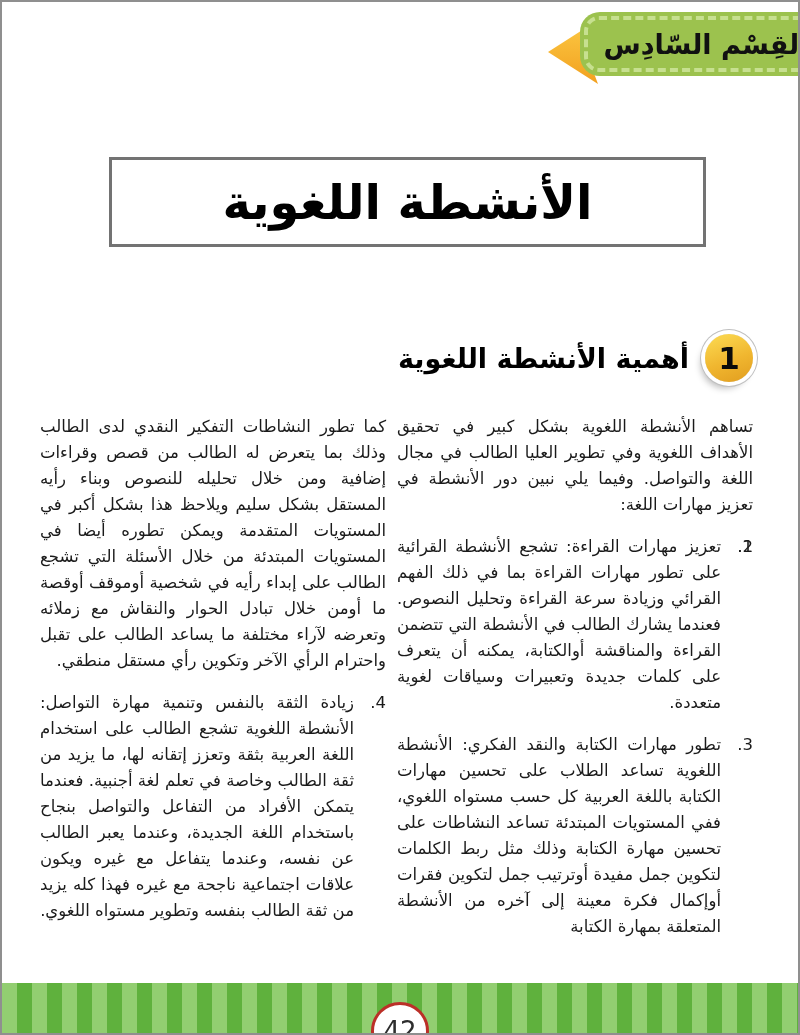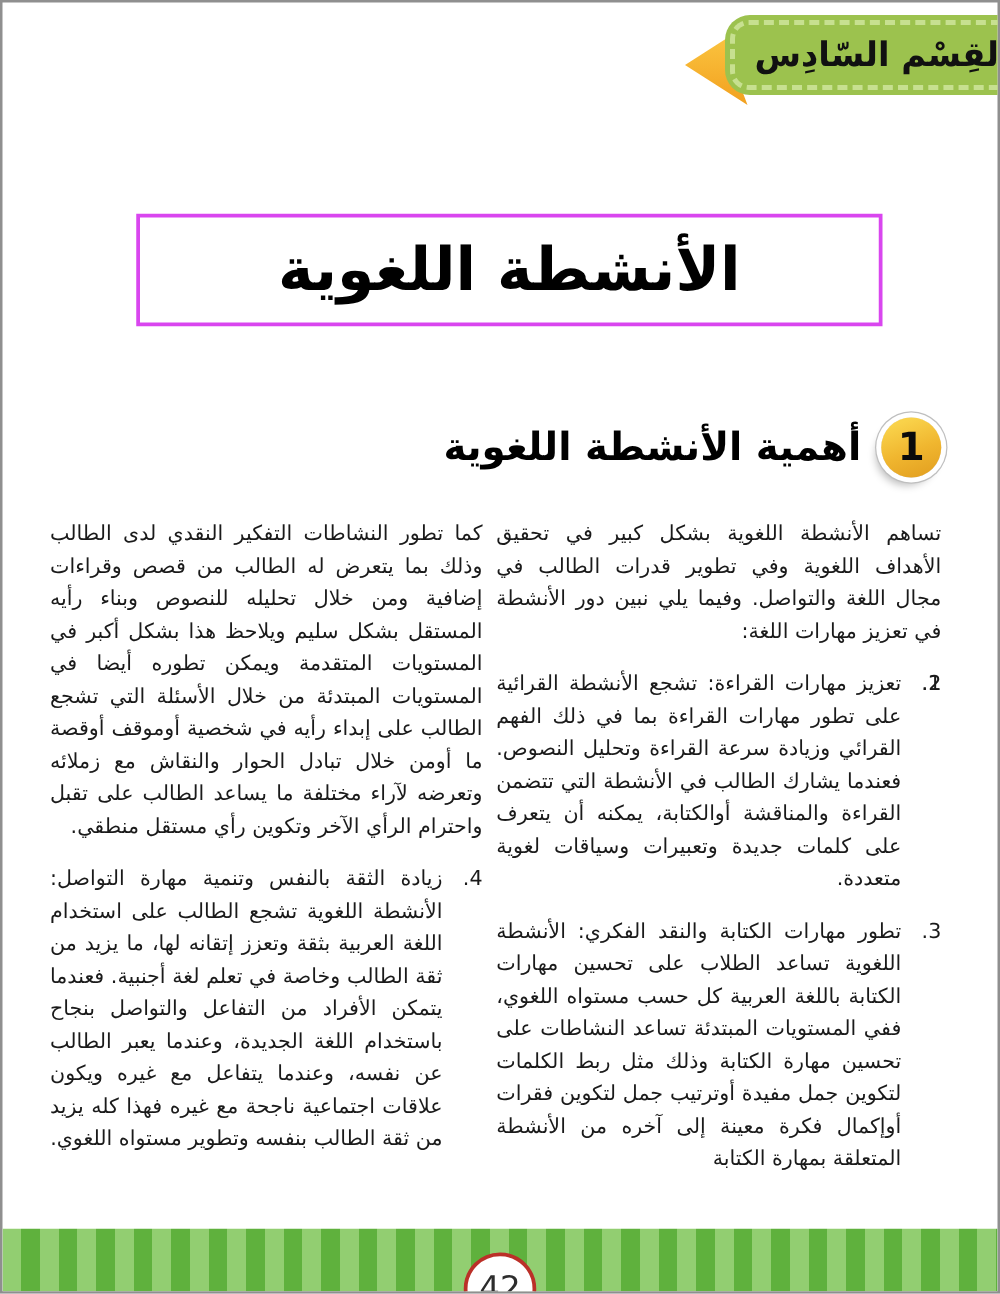--- a/index.html
+++ b/index.html
@@ -21,39 +21,39 @@
     pointer-events:none;
   }
   .badge-text{
     position:relative; font-size:27px; font-weight:bold; color:#111;
     padding-left:14px; white-space:nowrap;
   }
 
   
   .title-box{
     position:absolute; left:107px; top:155px; width:597px; height:90px;
-    border:3px solid #d946ef; box-sizing:border-box; background:#fff;
-    display:flex; align-items:center; justify-content:center;margin-top:14px;
+    border:3px solid #737373; box-sizing:border-box; background:#fff;
+    display:flex; align-items:center; justify-content:center;
   }
   .title-box h1{margin:0; font-size:48px; font-weight:bold; color:#000; letter-spacing:0;}
 
   
   .section-heading{
     position:absolute; top:326px; right:45px; height:60px;
     display:flex; flex-direction:row; align-items:center; gap:12px;
   }
   .num-circle{
     width:48px; height:48px; border-radius:50%;
     background:linear-gradient(160deg,#f9d24a 15%,#f0b62f 55%,#e19d1f 100%);
     box-shadow:0 0 0 4px #ffffff, 0 0 0 5px #bfbfbf, -4px 6px 7px rgba(0,0,0,0.28);
     display:flex; align-items:center; justify-content:center;
     margin-left:4px;
   }
   .num-circle span{font-size:31px; font-weight:bold; color:#0b0b0b; line-height:1;}
-  .section-heading h2{margin:0; font-size:31px; font-weight:bold; color:#000; white-space:nowrap;}
+  .section-heading h2{margin:0; font-size:27px; font-weight:bold; color:#000; white-space:nowrap;}
 
   
   .col{
     position:absolute; top:412px; width:356px;
     font-size:16.5px; line-height:26px; color:#1a1a1a;
     text-align:justify; direction:rtl;
   }
   .col-right{right:45px;}
   .col-left{left:38px; width:346px;}
   .col p{margin:0 0 16px 0;}
@@ -100,21 +100,21 @@
   </div>
 
   <div class="section-heading">
     <div class="num-circle">
       <span>1</span>
     </div>
     <h2>أهمية الأنشطة اللغوية</h2>
   </div>
 
   <div class="col col-right">
-    <p>تساهم الأنشطة اللغوية بشكل كبير في تحقيق الأهداف اللغوية وفي تطوير قدرات الطالب في مجال اللغة والتواصل. وفيما يلي نبين دور الأنشطة في تعزيز مهارات اللغة:</p>
+    <p>تساهم الأنشطة اللغوية بشكل كبير في تحقيق الأهداف اللغوية وفي تطوير العليا الطالب في مجال اللغة والتواصل. وفيما يلي نبين دور الأنشطة في تعزيز مهارات اللغة:</p>
 
     <div class="num-item">
       <span class="num-marker">1.</span>
     </div>
 
     <div class="num-item">
       <span class="num-marker">2.</span>
       <span>تعزيز مهارات القراءة: تشجع الأنشطة القرائية على تطور مهارات القراءة بما في ذلك الفهم القرائي وزيادة سرعة القراءة وتحليل النصوص. فعندما يشارك الطالب في الأنشطة التي تتضمن القراءة والمناقشة أوالكتابة، يمكنه أن يتعرف على كلمات جديدة وتعبيرات وسياقات لغوية متعددة.</span>
     </div>
 

